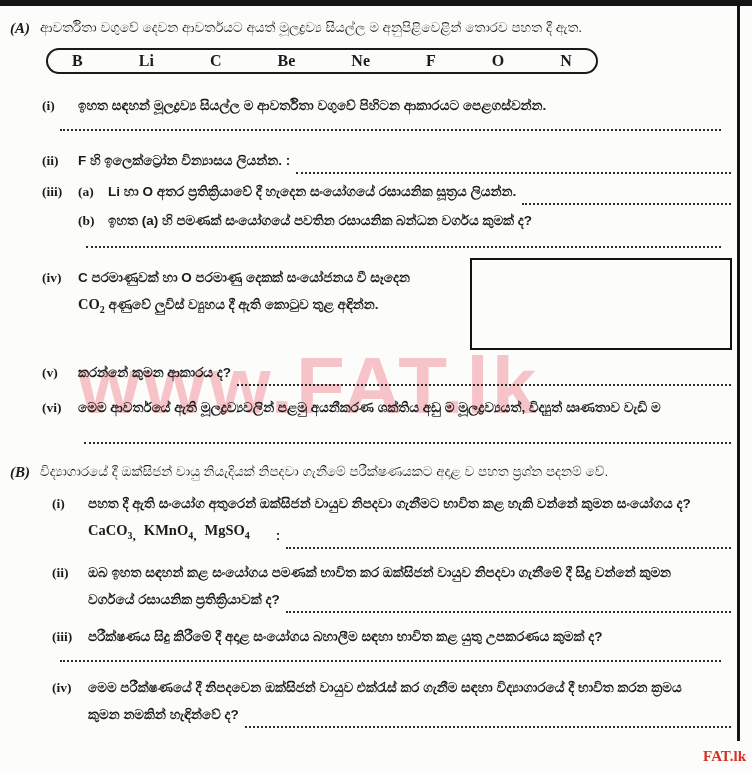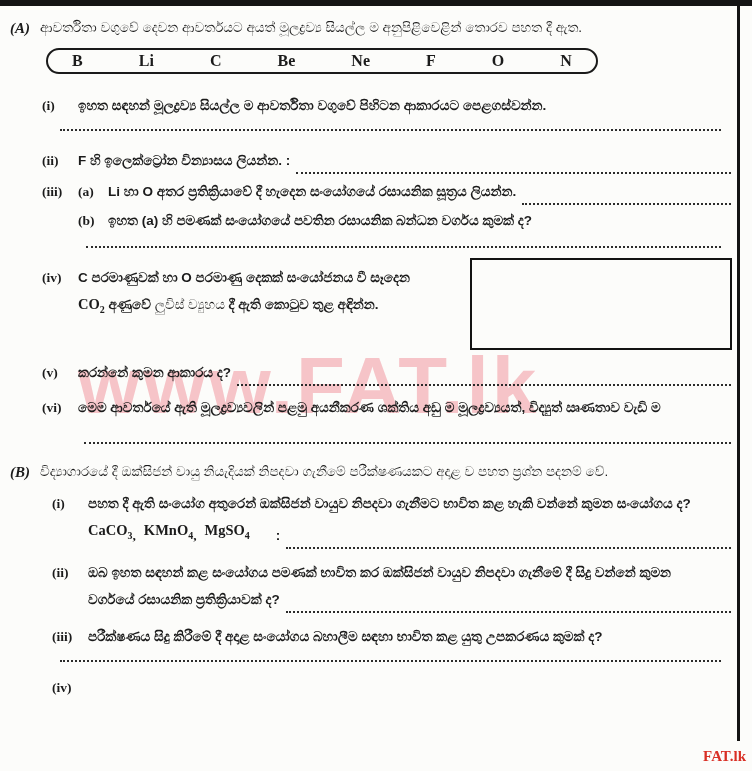--- a/index.html
+++ b/index.html
@@ -94,21 +94,21 @@
   .lewis-box {
     position:absolute; left:470px; top:-6px;
     width:258px; height:88px;
     border:2.5px solid #121212; background:#fcfcfa;
   }
 
   .chem { font-family:"Liberation Serif", serif; font-weight:bold; font-size:14.5px; }
   .chem sub { font-size:10px; }
   .sep { margin-right:8px; font-family:"Liberation Serif", serif; font-weight:bold; }
   .colon { margin-left:26px; font-weight:bold; }
-  .boldseg { font-weight:normal; }
+  .boldseg { font-weight:bold; }
 </style>
 </head>
 <body>
 
 <div class="top-rule"></div>
 <div class="right-rule"></div>
 <div class="watermark">www.FAT.lk</div>
 
 <div class="content">
 
@@ -229,17 +229,24 @@
   </div>
 
   <div class="q qb mt-b3">
     <span class="qnum">(iii)</span>
     <span class="qbody">පරීක්ෂණය සිදු කිරීමේ දී අදාළ සංයෝගය බහාලීම සඳහා භාවිත කළ යුතු උපකරණය කුමක් ද?</span>
   </div>
   <div class="dotrow dr3"></div>
 
   <div class="q qb mt-b4">
     <span class="qnum">(iv)</span>
+    <span class="qbody">
+      <span>මෙම පරීක්ෂණයේ දී නිපදවෙන ඔක්සිජන් වායුව එක්රැස් කර ගැනීම සඳහා විද්‍යාගාරයේ දී භාවිත කරන ක්‍රමය</span>
+      <span class="line-dots">
+        <span class="txt">කුමන නමකින් හැඳින්වේ ද?</span>
+        <span class="dots"></span>
+      </span>
+    </span>
   </div>
 
 </div>
 
 <div class="brand">FAT.lk</div>
 
 </body></html>

